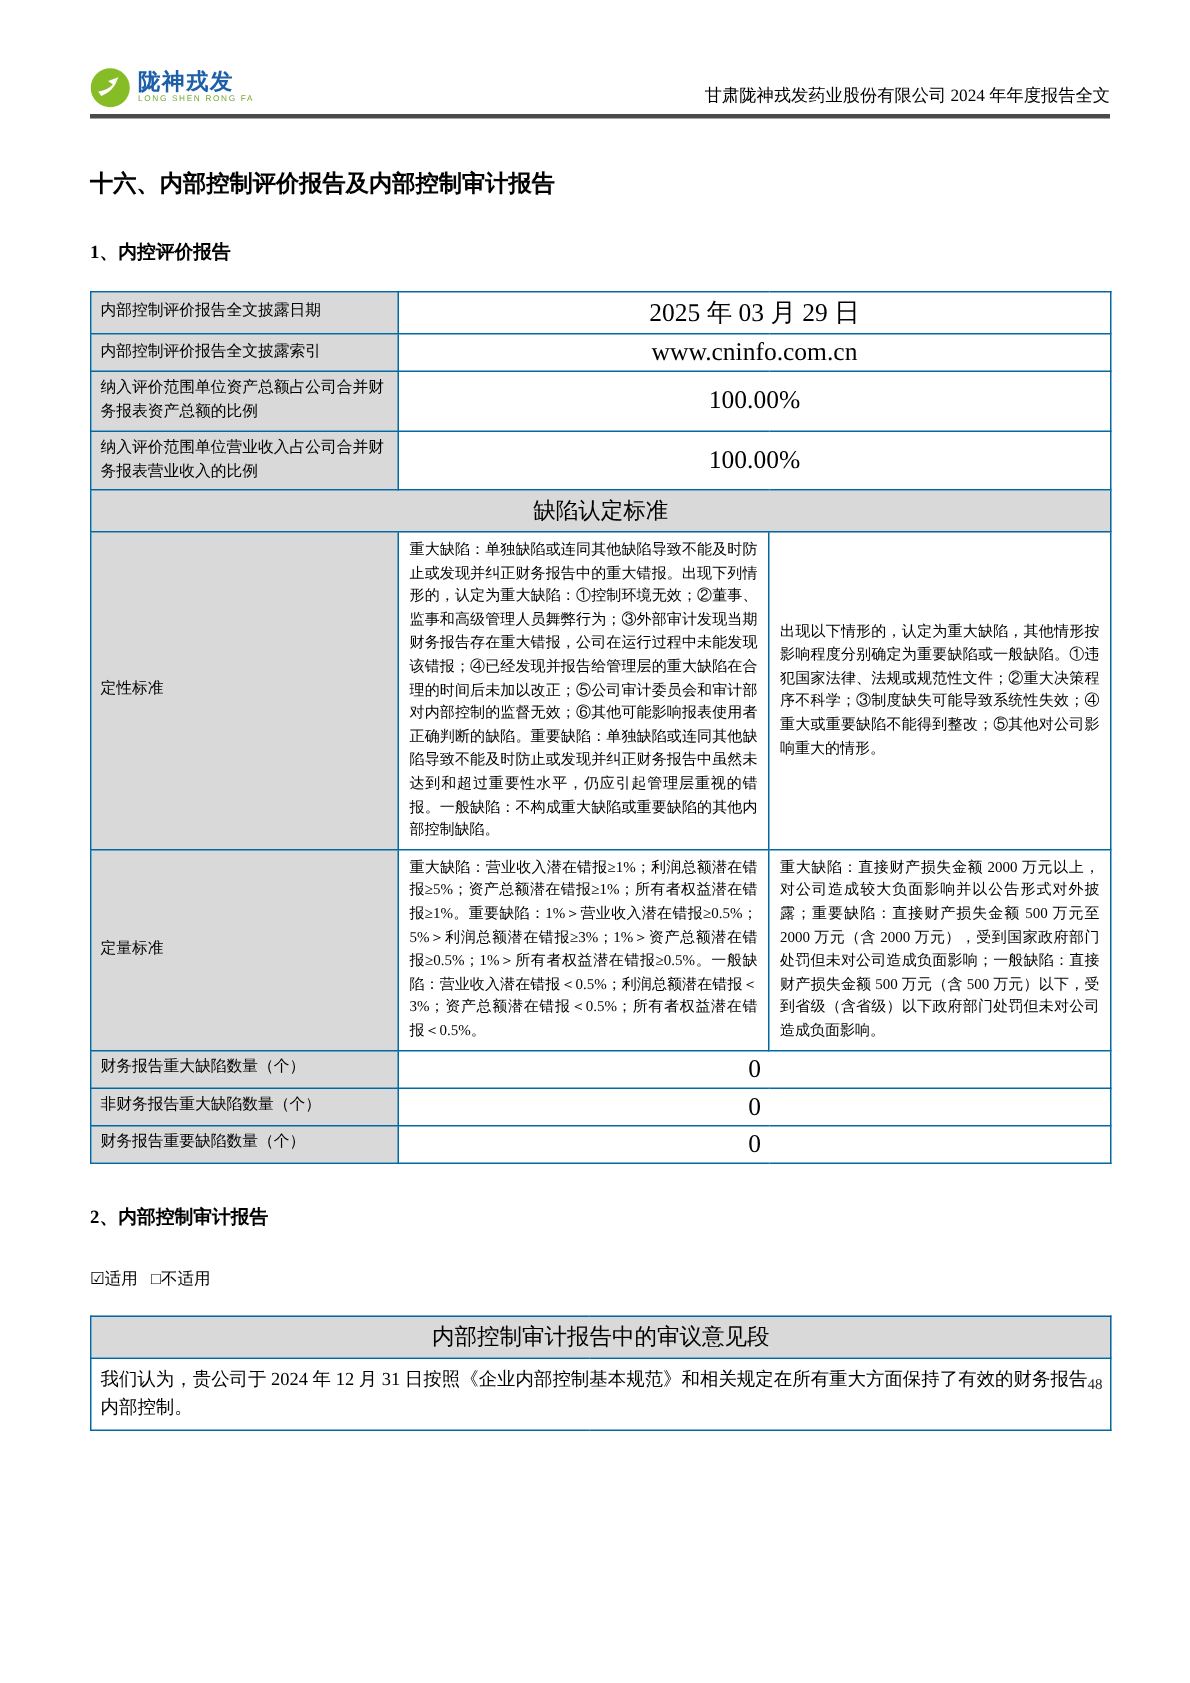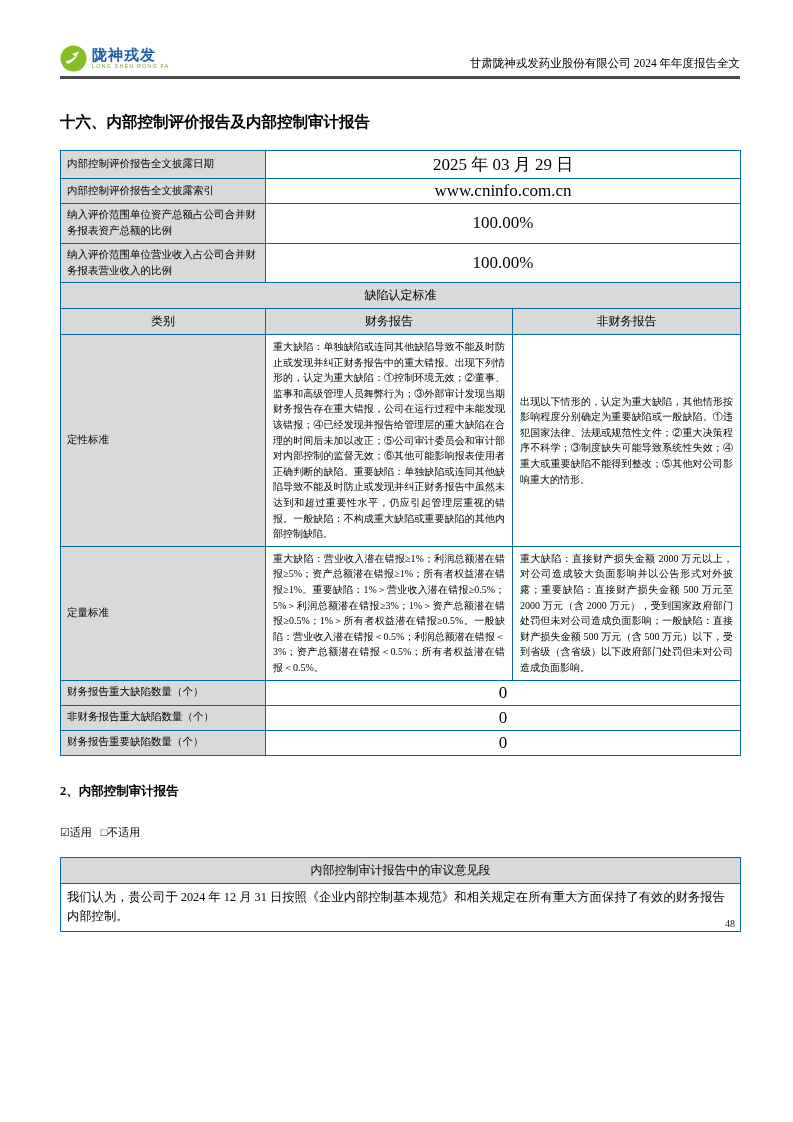--- a/index.html
+++ b/index.html
@@ -19,21 +19,21 @@
             font-family:"Liberation Sans","DejaVu Sans",sans-serif;}
   .doc-title{font-size:11.5px;padding-bottom:1px;}
   
   .h1{font-size:15.5px;font-weight:bold;margin-top:33px;}
   .h2{font-size:12.5px;font-weight:bold;margin-top:27px;}
   
   table{border-collapse:collapse;width:680px;margin-top:17px;table-layout:fixed;}
   td{border:1px solid #0369a1;vertical-align:middle;box-sizing:border-box;}
   .lbl{background:#d9d9d9;font-size:10.5px;padding:3px 6px;line-height:1.55;text-align:left;}
   .val{text-align:center;font-size:17px;padding:2px 4px;height:22px;}
-  .hdrcell{background:#d9d9d9;text-align:center;font-size:12px;padding:4px;height:21px;}
+  .hdrcell{background:#d9d9d9;text-align:center;font-size:15px;padding:4px;height:21px;}
   .para{font-size:10px;line-height:1.56;text-align:justify;padding:4px 7px;}
   .opinion{font-size:12.3px;line-height:1.6;padding:4px 6px;text-align:left;}
   .applicability{margin-top:25px;font-size:11px;}
   .applicability span{margin-right:6px;}
   .pagenum{position:absolute;right:58px;bottom:64px;font-size:10px;color:#222;}
 </style>
 </head>
 <body>
 
 <div class="page">
@@ -48,20 +48,21 @@
       <div class="logo-text">
         <span class="brand-cn">陇神戎发</span>
         <span class="brand-en">LONG SHEN RONG FA</span>
       </div>
     </div>
     <div class="doc-title">甘肃陇神戎发药业股份有限公司 2024 年年度报告全文</div>
   </header>
 
   <div class="h1">十六、内部控制评价报告及内部控制审计报告</div>
 
+  <div class="h2">1、内控评价报告</div>
 
   <table>
     <colgroup>
         <col style="width:205px">
         <col style="width:247px">
         <col style="width:228px">
       </colgroup>
     <tbody>
       <tr>
         <td class="lbl">内部控制评价报告全文披露日期</td>
@@ -74,25 +75,20 @@
       <tr>
         <td class="lbl">纳入评价范围单位资产总额占公司合并财务报表资产总额的比例</td>
         <td class="val" colspan="2">100.00%</td>
       </tr>
       <tr>
         <td class="lbl">纳入评价范围单位营业收入占公司合并财务报表营业收入的比例</td>
         <td class="val" colspan="2">100.00%</td>
       </tr>
       <tr>
         <td class="hdrcell" colspan="3">缺陷认定标准</td>
-      </tr>
-      <tr>
-        <td class="hdrcell">类别</td>
-        <td class="hdrcell">财务报告</td>
-        <td class="hdrcell">非财务报告</td>
       </tr>
       <tr>
         <td class="lbl">定性标准</td>
         <td class="para">重大缺陷：单独缺陷或连同其他缺陷导致不能及时防止或发现并纠正财务报告中的重大错报。出现下列情形的，认定为重大缺陷：①控制环境无效；②董事、监事和高级管理人员舞弊行为；③外部审计发现当期财务报告存在重大错报，公司在运行过程中未能发现该错报；④已经发现并报告给管理层的重大缺陷在合理的时间后未加以改正；⑤公司审计委员会和审计部对内部控制的监督无效；⑥其他可能影响报表使用者正确判断的缺陷。重要缺陷：单独缺陷或连同其他缺陷导致不能及时防止或发现并纠正财务报告中虽然未达到和超过重要性水平，仍应引起管理层重视的错报。一般缺陷：不构成重大缺陷或重要缺陷的其他内部控制缺陷。</td>
         <td class="para">出现以下情形的，认定为重大缺陷，其他情形按影响程度分别确定为重要缺陷或一般缺陷。①违犯国家法律、法规或规范性文件；②重大决策程序不科学；③制度缺失可能导致系统性失效；④重大或重要缺陷不能得到整改；⑤其他对公司影响重大的情形。</td>
       </tr>
       <tr>
         <td class="lbl">定量标准</td>
         <td class="para">重大缺陷：营业收入潜在错报≥1%；利润总额潜在错报≥5%；资产总额潜在错报≥1%；所有者权益潜在错报≥1%。重要缺陷：1%＞营业收入潜在错报≥0.5%；5%＞利润总额潜在错报≥3%；1%＞资产总额潜在错报≥0.5%；1%＞所有者权益潜在错报≥0.5%。一般缺陷：营业收入潜在错报＜0.5%；利润总额潜在错报＜3%；资产总额潜在错报＜0.5%；所有者权益潜在错报＜0.5%。</td>
         <td class="para">重大缺陷：直接财产损失金额 2000 万元以上，对公司造成较大负面影响并以公告形式对外披露；重要缺陷：直接财产损失金额 500 万元至 2000 万元（含 2000 万元），受到国家政府部门处罚但未对公司造成负面影响；一般缺陷：直接财产损失金额 500 万元（含 500 万元）以下，受到省级（含省级）以下政府部门处罚但未对公司造成负面影响。</td>

